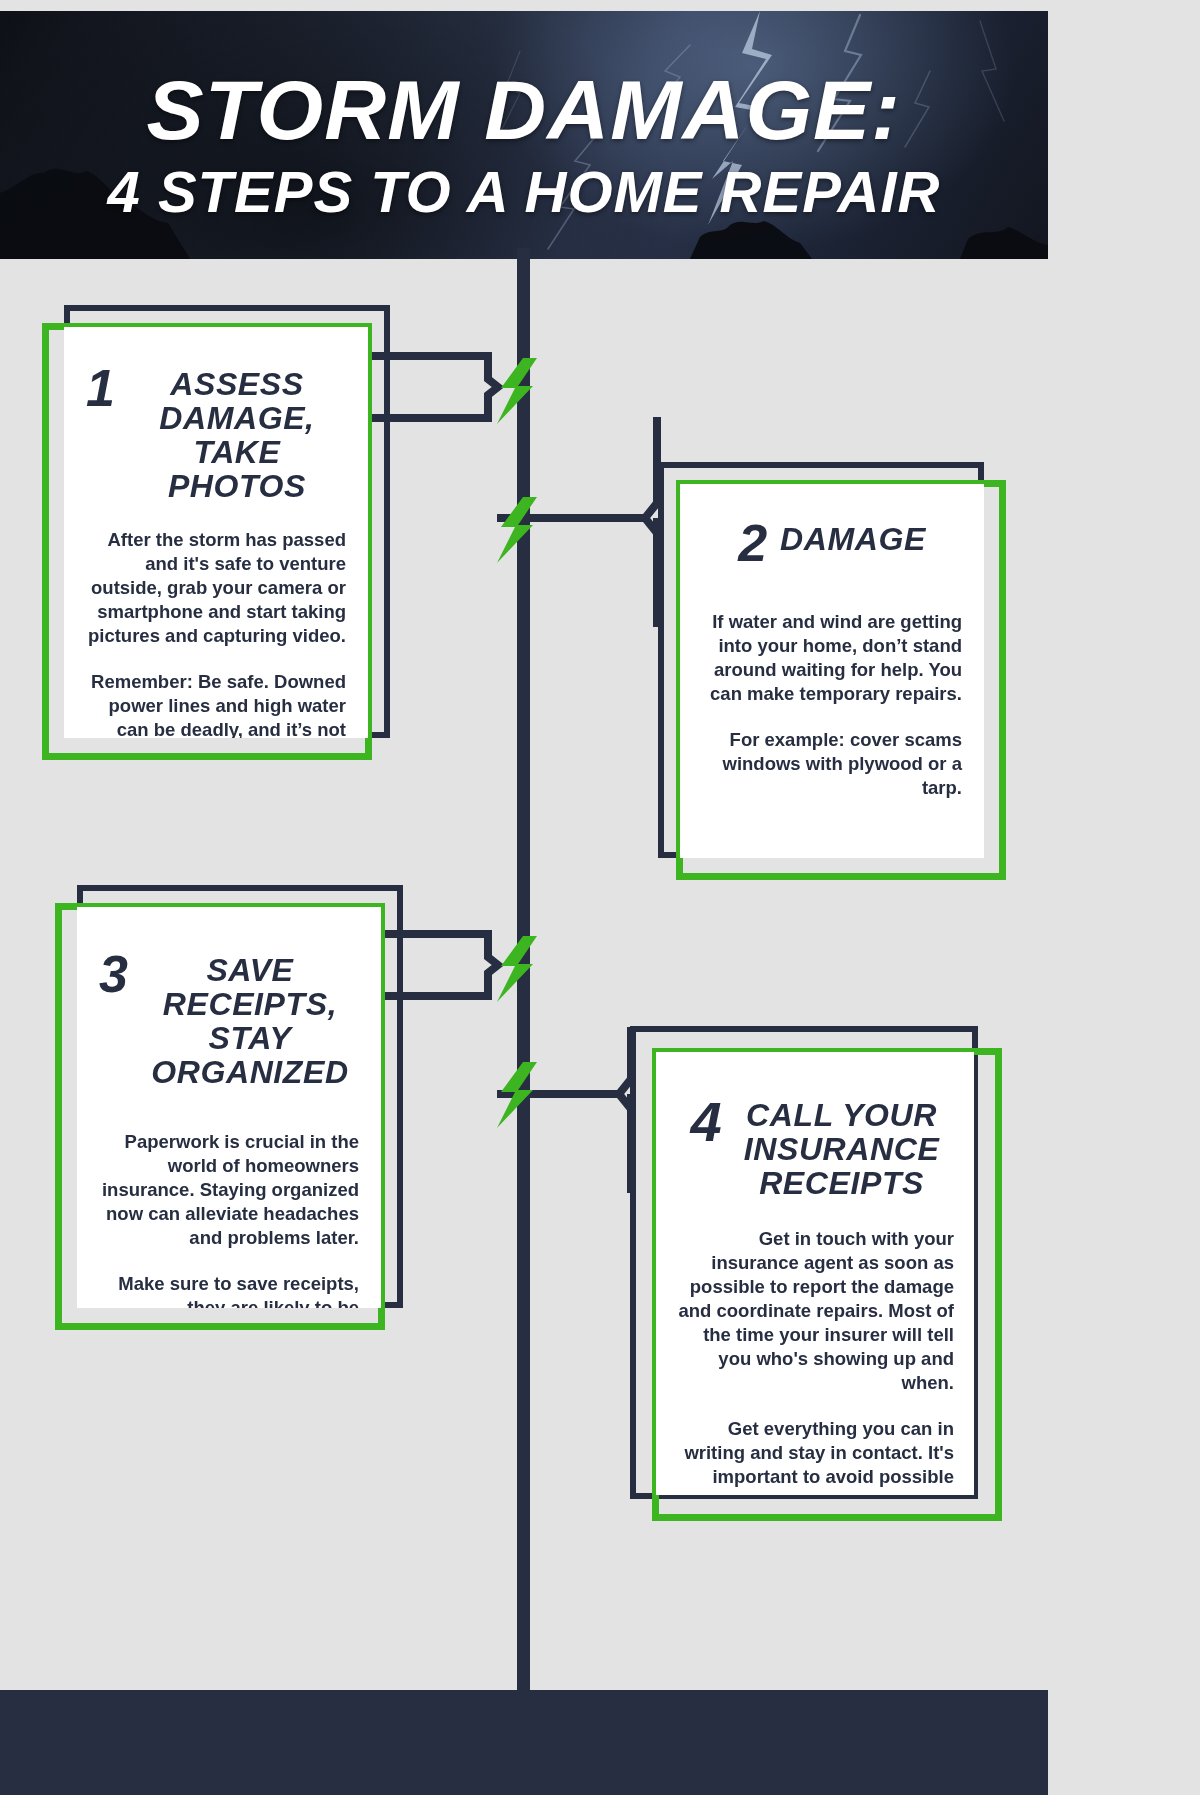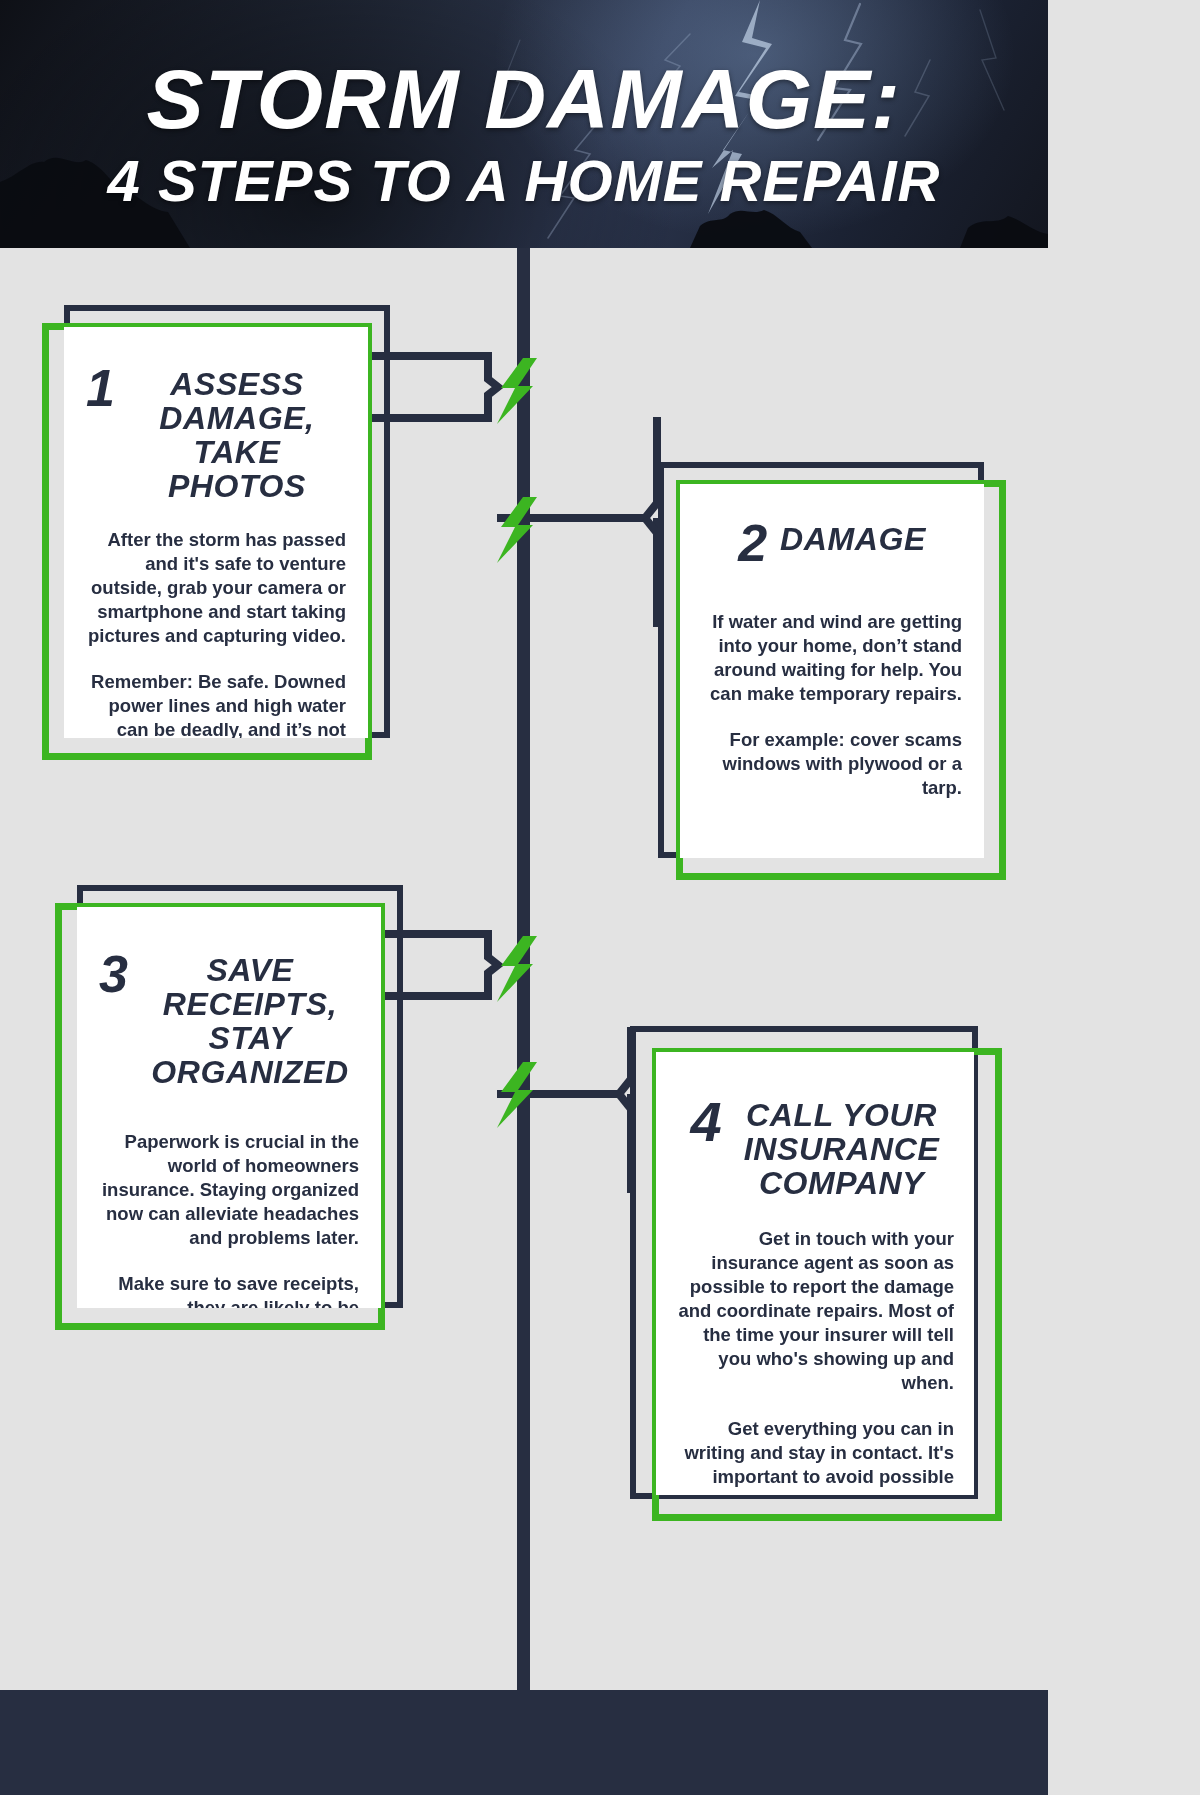--- a/index.html
+++ b/index.html
@@ -7,21 +7,21 @@
     width:1048px;height:1795px;
     background:#e3e3e3;
     font-family:"Liberation Sans", sans-serif;
     position:relative;
     overflow:hidden;
   }
   #page{position:relative;width:1048px;height:1795px;overflow:hidden;}
 
   
   .header{
-    position:absolute;left:0;top:0;width:1048px;height:248px;
+    position:absolute;left:0;top:11px;width:1048px;height:248px;
     background:
       radial-gradient(ellipse 420px 300px at 72% 22%, rgba(150,185,230,.32) 0%, rgba(150,185,230,0) 62%),
       radial-gradient(ellipse 520px 360px at 30% 80%, rgba(0,0,0,.55) 0%, rgba(0,0,0,0) 70%),
       linear-gradient(120deg,#0e1016 0%, #242c3d 38%, #2d3750 58%, #1b2233 82%, #13161f 100%);
     overflow:hidden;
   }
   .header svg.bolts{position:absolute;left:0;top:0;width:1048px;height:248px;}
   .titles{position:absolute;left:0;top:0;width:1048px;height:248px;
           display:flex;flex-direction:column;align-items:center;justify-content:center;}
   .title-main{
@@ -249,21 +249,21 @@
 
   <div class="card" style="left:630px;top:1026px;width:372px;height:495px;">
     <div class="shadow-frame" style="left:0;top:0;width:348px;height:473px;"></div>
     <div class="green-frame" style="left:22px;top:22px;width:350px;height:473px;"></div>
     <div class="panel" style="left:26px;top:26px;width:318px;height:443px;padding:44px 20px 10px 20px;">
       <div class="card-head">
         <div class="step-num" style="font-size:56px;margin-right:22px;">4</div>
         <div class="step-title">
           <div>CALL YOUR</div>
           <div>INSURANCE</div>
-          <div>COMPANY</div>
+          <div>RECEIPTS</div>
         </div>
       </div>
       <div class="step-body" style="margin-top:26px;">
         <p>Get in touch with your insurance agent as soon as possible to report the damage and coordinate repairs.  Most of the time your insurer will tell you who's showing up and when.</p>
         <p>Get everything you can in writing and stay in contact. It's important to avoid possible scams.</p>
       </div>
     </div>
   </div>
 
 </div>

